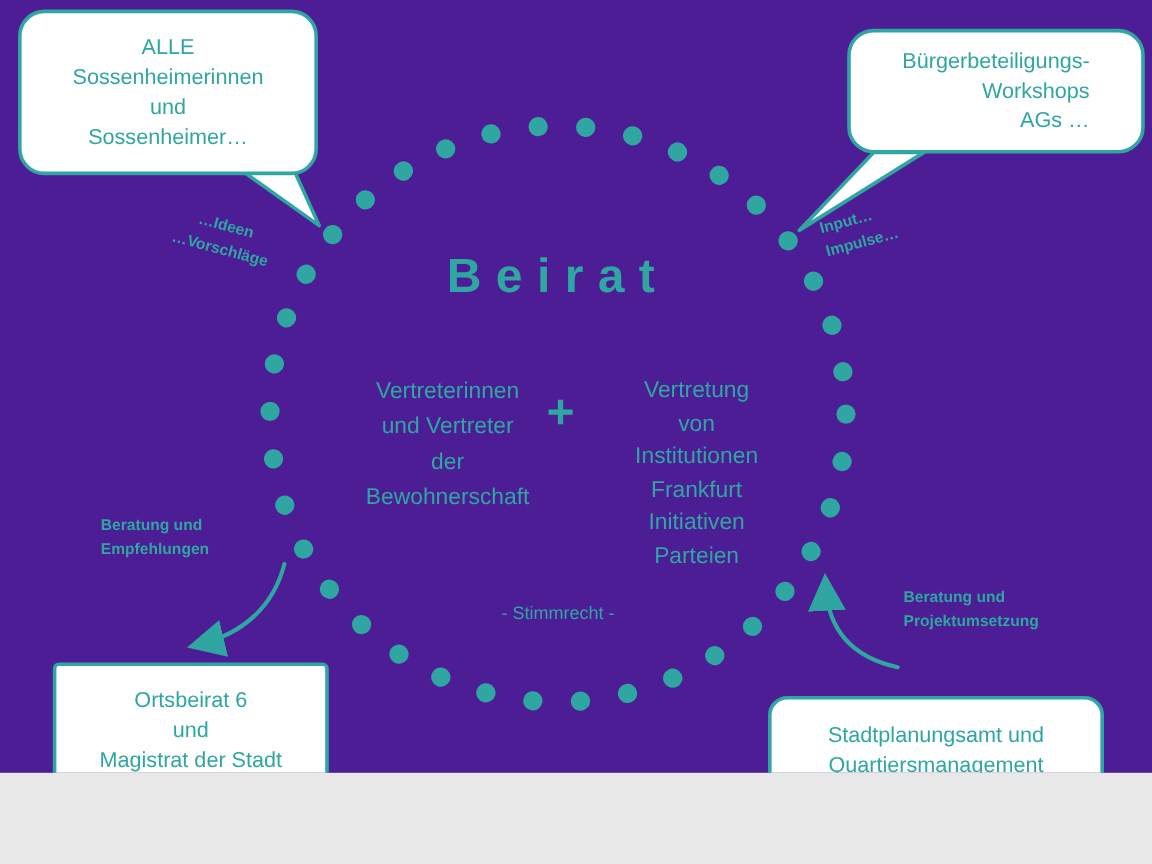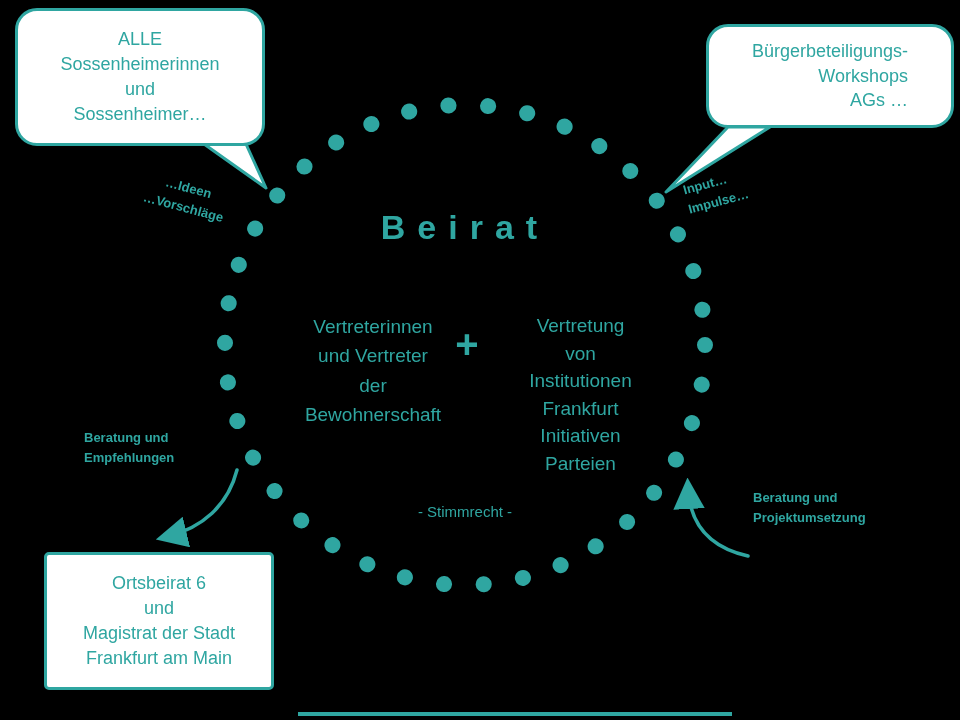--- a/index.html
+++ b/index.html
@@ -2,22 +2,22 @@
 <html><head>
 <meta charset="utf-8">
 <style>
   html,body{margin:0;padding:0;}
   body{
     font-family:"Liberation Sans", sans-serif;
     background:#e8e8e8;
   }
   .canvas{
     position:relative;
-    width:960px;height:720px;
-    background:#000000;
+    width:960px;height:644px;
+    background:#4c1d95;
     overflow:hidden;
     color:#2FA6A1;
   }
   svg.layer{
     position:absolute;left:0;top:0;width:960px;height:720px;
     z-index:1;
   }
   .prelines{white-space:pre-line;}
   .bubble{
     position:absolute;
@@ -31,21 +31,21 @@
     line-height:1.38;
     box-sizing:border-box;
   }
   .bubble-tl{left:15px;top:8px;width:250px;height:138px;border-radius:22px;}
   .bubble-tr{left:706px;top:24px;width:248px;height:104px;border-radius:22px;text-align:right;}
   .bubble-bl{left:44px;top:552px;width:230px;height:138px;border-radius:5px;}
   .bubble-br{left:640px;top:580px;width:280px;height:90px;border-radius:16px;}
   .center-title{
     position:absolute;left:225px;top:208px;width:480px;
     text-align:center;z-index:2;
-    font-size:34px;font-weight:600;letter-spacing:12px;
+    font-size:40px;font-weight:600;letter-spacing:12px;
   }
   .member-left{
     position:absolute;left:268px;top:312px;width:210px;
     text-align:center;z-index:2;
     font-size:19px;line-height:1.55;
   }
   .plus-sign{
     position:absolute;left:447px;top:322px;width:40px;
     text-align:center;z-index:2;
     font-size:40px;font-weight:700;
@@ -101,20 +101,22 @@
 
   <div class="bubble bubble-tr prelines">Bürgerbeteiligungs-
 Workshops
 AGs …</div>
 
   <div class="bubble bubble-bl prelines">Ortsbeirat 6
 und
 Magistrat der Stadt
 Frankfurt am Main</div>
 
+  <div class="bubble bubble-br prelines">Stadtplanungsamt und
+Quartiersmanagement</div>
 
   <div class="center-title">Beirat</div>
 
   <div class="member-left prelines">Vertreterinnen
 und Vertreter
 der
 Bewohnerschaft</div>
 
   <div class="plus-sign">+</div>
 

